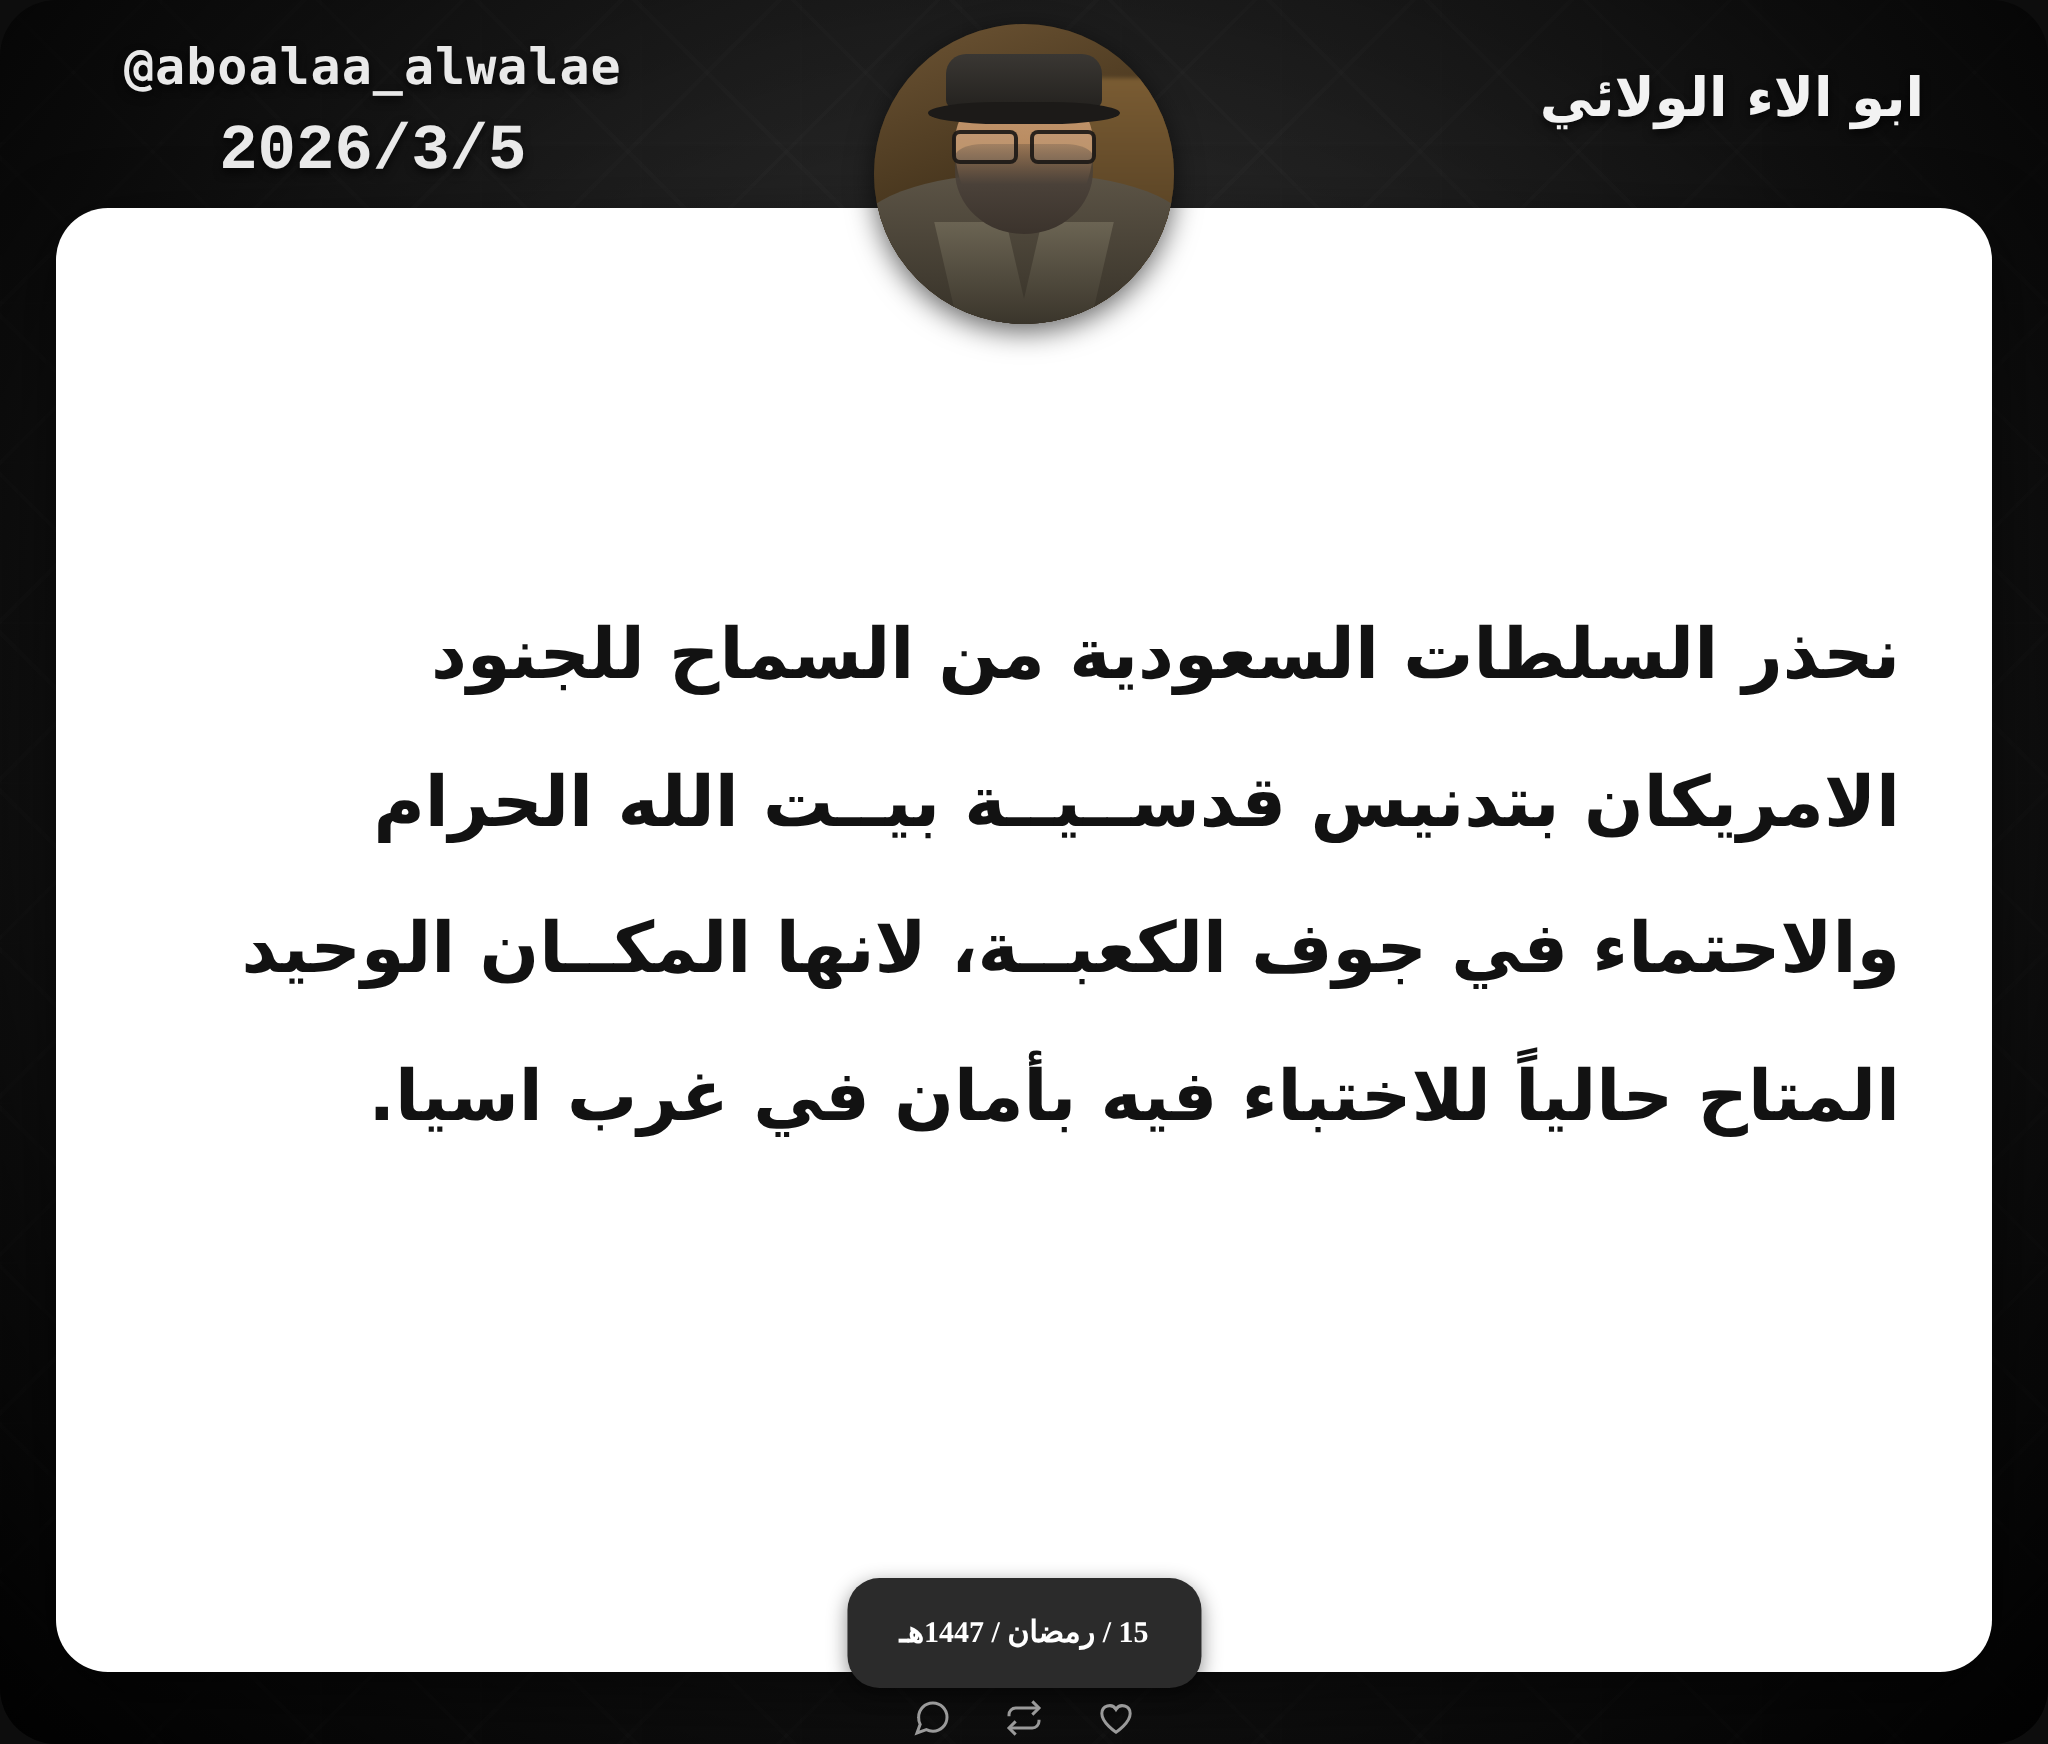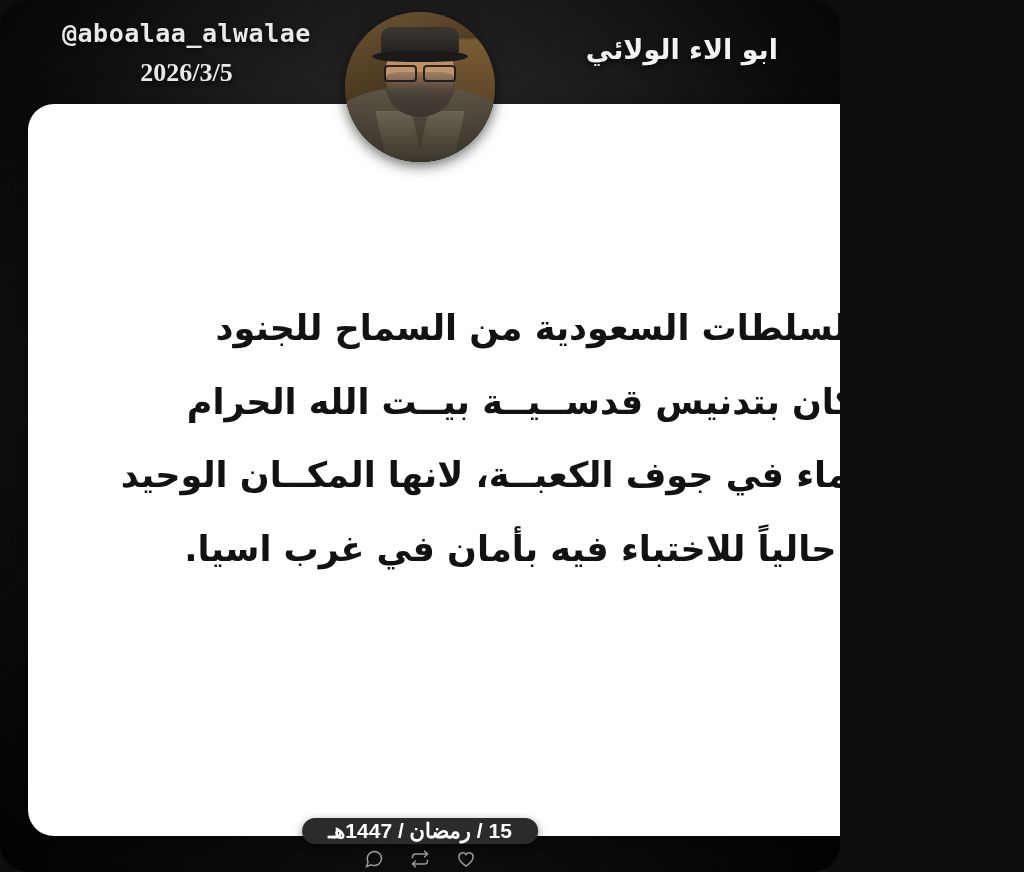--- a/index.html
+++ b/index.html
@@ -9,21 +9,21 @@
   }
   body {
     width: 1024px;
     height: 872px;
     overflow: hidden;
     font-family: "DejaVu Sans", "Liberation Sans", sans-serif;
   }
 
   #poster {
     position: relative;
-    width: 840px;
+    width: 1024px;
     height: 872px;
     background:
       radial-gradient(ellipse at 50% 40%, #3a3a3a 0%, #242424 45%, #141414 75%, #0a0a0a 100%);
     overflow: hidden;
     border-radius: 28px;
   }
 
   
   #pattern {
     position: absolute;
@@ -54,22 +54,22 @@
     z-index: 6;
   }
   .handle {
     font-family: "DejaVu Sans Mono", "Liberation Mono", monospace;
     font-size: 25px;
     font-weight: 700;
     letter-spacing: 0.5px;
     text-shadow: 0 2px 5px rgba(0,0,0,0.7);
   }
   .date-greg {
-    font-family: Liberation Serif, serif;
-    font-size: 26px;
+    font-family: Liberation Mono, monospace;
+    font-size: 32px;
     font-weight: 700;
     margin-top: 6px;
     text-shadow: 0 2px 5px rgba(0,0,0,0.7);
   }
   .author-name {
     position: absolute;
     top: 34px;
     right: 62px;
     font-family: "DejaVu Sans", "Liberation Sans", sans-serif;
     font-size: 27px;
@@ -194,23 +194,23 @@
 
   
   #date-pill {
     position: absolute;
     left: 50%;
     transform: translateX(-50%);
     bottom: 28px;
     background: #2b2b2b;
     color: #ffffff;
     border-radius: 16px;
-    padding: 1px 26px;
-    font-family: Liberation Sans, sans-serif;
-    font-size: 21px;
+    padding: 18px 26px;
+    font-family: Liberation Serif, serif;
+    font-size: 15px;
     font-weight: 700;
     direction: rtl;
     white-space: nowrap;
     z-index: 9;
     box-shadow: 0 3px 10px rgba(0,0,0,0.45);
   }
 
   
   #actions {
     position: absolute;

